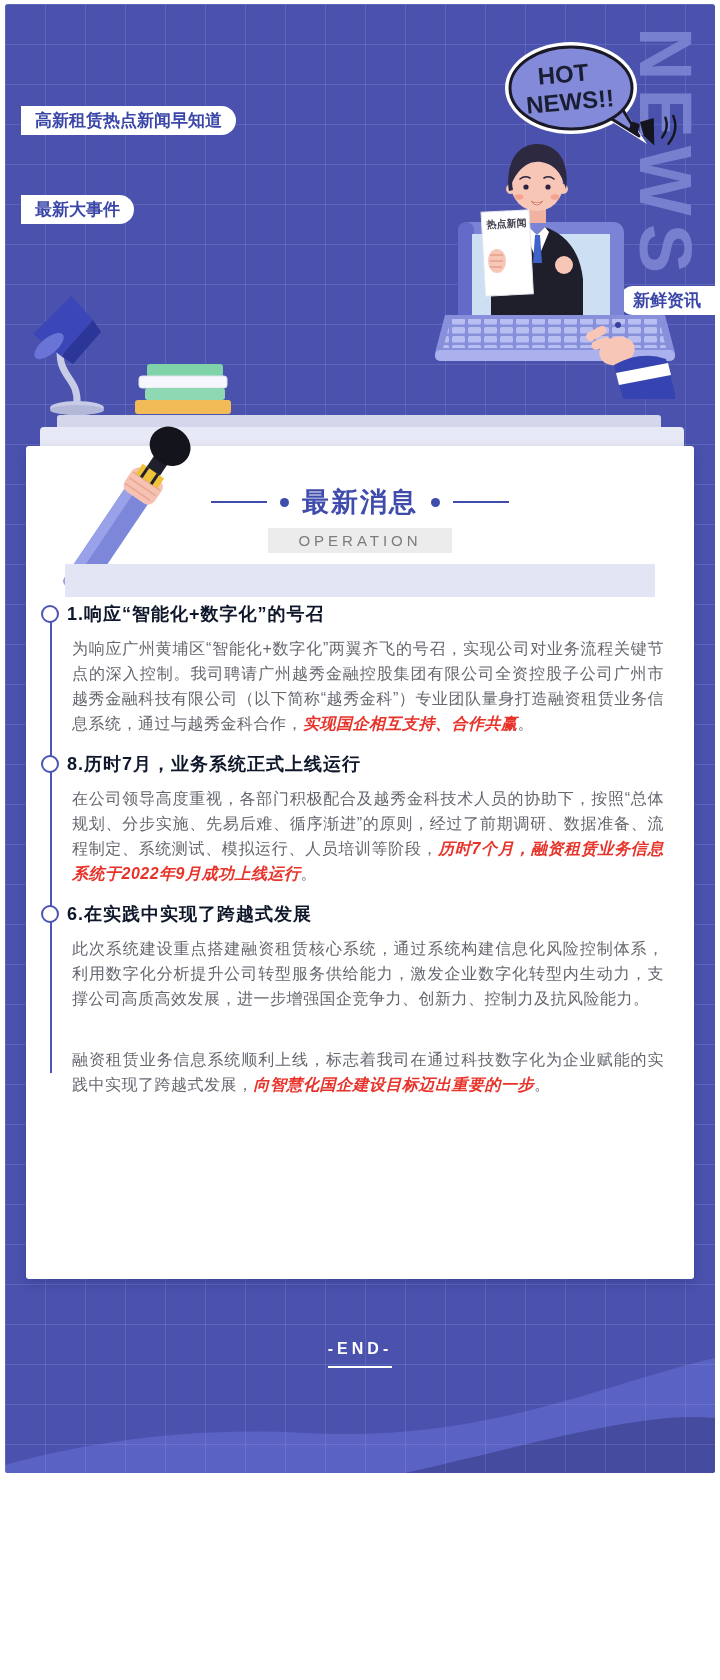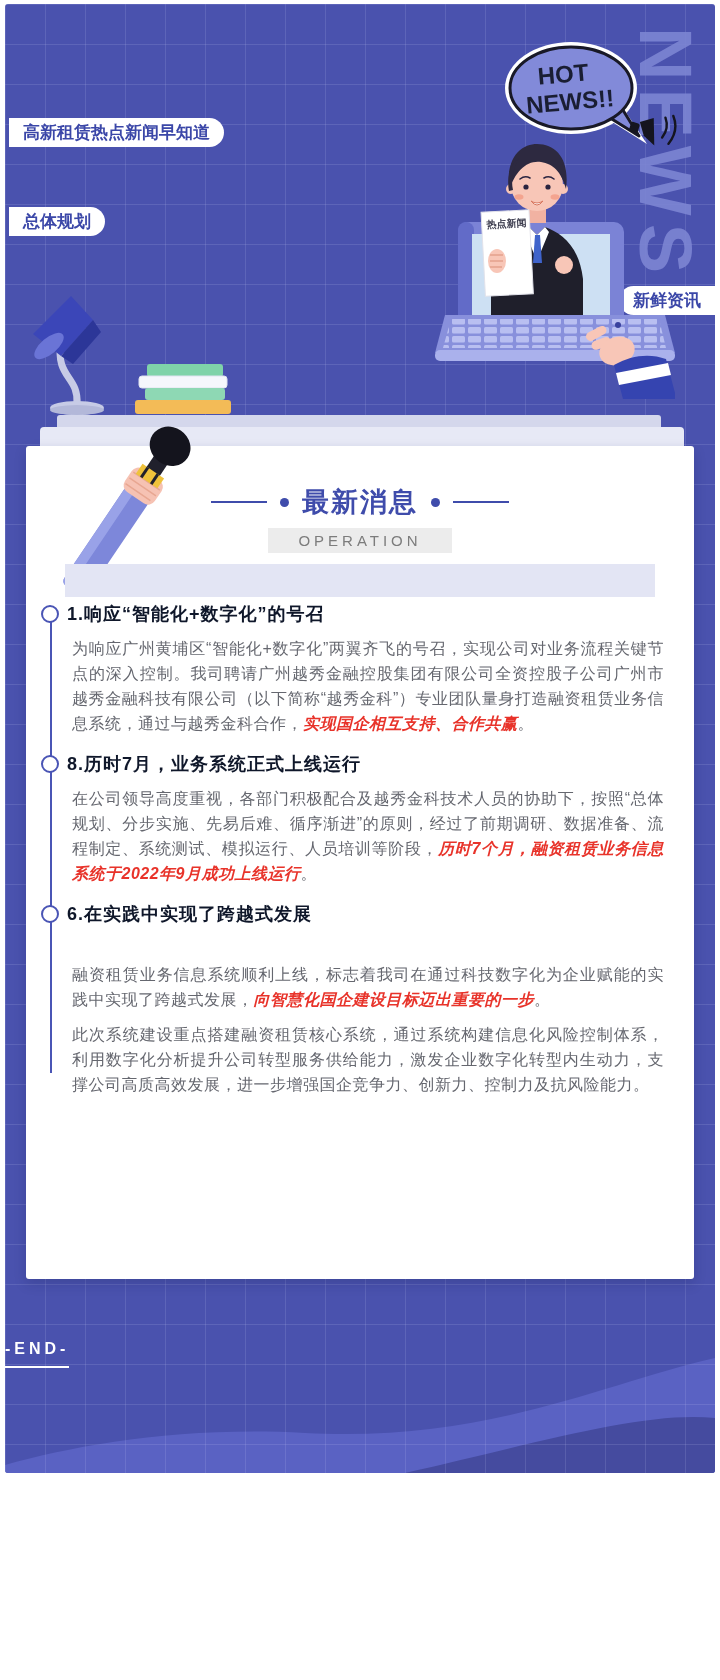--- a/index.html
+++ b/index.html
@@ -13,21 +13,21 @@
   .waves { position:absolute; left:0; bottom:0; width:710px; height:150px; }
   .grid-overlay { position:absolute; inset:0; pointer-events:none;
       background-image:
         linear-gradient(rgba(193,198,240,0.16) 1px, transparent 1px),
         linear-gradient(90deg, rgba(193,198,240,0.16) 1px, transparent 1px);
       background-size:40px 40px; }
 
   
   .badge { position:absolute; height:29px; line-height:29px; background:#ffffff;
            color:#3b47a8; font-weight:bold; font-size:17px; padding:0 14px; white-space:nowrap; }
-  .badge-left  { left:4px; border-radius:0 15px 15px 0;margin-top:12px; }
+  .badge-left  { left:16px; border-radius:0 15px 15px 0; }
   .badge-right { right:0; border-radius:15px 0 0 15px;margin-top:12px; }
   .badge-1 { top:102px; }
   .badge-2 { top:191px; }
   .badge-3 { top:270px; }
 
   
   .news-watermark { position:absolute; left:510px; top:108px; width:300px; height:84px;
       transform:rotate(90deg); text-align:center; font-size:74px; font-weight:bold;
       letter-spacing:8px; color:#7d85d3; opacity:.9; line-height:84px; }
 
@@ -66,21 +66,21 @@
            font-weight:bold; margin:16px 0 0 -5px; letter-spacing:1px; }
   .sec-h:first-of-type { margin-top:5px; }
   .sec-h::before { content:""; position:absolute; left:-26px; top:3px; width:14px; height:14px;
            border:2px solid #4a55b5; border-radius:50%; background:#ffffff; }
   .body-p { font-size:16px; line-height:25px; color:#65676f; text-align:justify;
             margin:10px 0 0; letter-spacing:0.5px; }
   .body-p.gap-top { margin-top:36px; }
   .red-em { color:#e8332a; font-weight:bold; font-style:italic; }
 
   
-  .end-row { position:absolute; left:0; width:710px; top:1336px; }
+  .end-row { position:absolute; left:0; width:710px; top:1336px; text-align:center; }
   .end-label { display:inline-block; color:#ffffff; font-weight:bold; font-size:16px;
                letter-spacing:4px; padding-bottom:8px; border-bottom:2px solid #ffffff; }
 </style>
 </head>
 <body>
 
 <div class="page">
   <div class="poster">
 
     <svg class="waves" viewBox="0 0 710 150">
@@ -105,21 +105,21 @@
         <g transform="rotate(18 148 96)">
           <rect x="132" y="90" width="9" height="10" rx="2" fill="#15151f"></rect>
           <path d="M140,88 l12,-8 9,26 -13,-6 z" fill="#15151f"></path>
           <path d="M163,76 q7,9 3,20" stroke="#15151f" fill="none" stroke-width="2.4" stroke-linecap="round"></path>
           <path d="M170,72 q10,12 4,28" stroke="#15151f" fill="none" stroke-width="2.4" stroke-linecap="round"></path>
         </g>
       </g>
     </svg>
 
     <div class="badge badge-left badge-1">高新租赁热点新闻早知道</div>
-    <div class="badge badge-left badge-2">总体规划</div>
+    <div class="badge badge-left badge-2">最新大事件</div>
     <div class="badge badge-right badge-3">新鲜资讯</div>
 
     <svg class="anchor-svg" viewBox="0 0 240 280">
       <defs>
         <pattern id="keys" width="16" height="9" patternUnits="userSpaceOnUse">
           <rect x="1" y="1" width="13" height="6.5" rx="1.5" fill="#b9bff1"></rect>
         </pattern>
       </defs>
 
       <rect x="23" y="103" width="166" height="112" rx="10" fill="#7b83d6"></rect>
@@ -224,22 +224,22 @@
       <div class="sections">
         <div class="timeline"></div>
 
         <h3 class="sec-h">1.响应“智能化+数字化”的号召</h3>
         <p class="body-p"><span>为响应广州黄埔区“智能化+数字化”两翼齐飞的号召，实现公司对业务流程关键节点的深入控制。我司聘请广州越秀金融控股集团有限公司全资控股子公司广州市越秀金融科技有限公司（以下简称“越秀金科”）专业团队量身打造融资租赁业务信息系统，通过与越秀金科合作，</span><em class="red-em">实现国企相互支持、合作共赢</em><span>。</span></p>
 
         <h3 class="sec-h">8.历时7月，业务系统正式上线运行</h3>
         <p class="body-p"><span>在公司领导高度重视，各部门积极配合及越秀金科技术人员的协助下，按照“总体规划、分步实施、先易后难、循序渐进”的原则，经过了前期调研、数据准备、流程制定、系统测试、模拟运行、人员培训等阶段，</span><em class="red-em">历时7个月，融资租赁业务信息系统于2022年9月成功上线运行</em><span>。</span></p>
 
         <h3 class="sec-h">6.在实践中实现了跨越式发展</h3>
+        <p class="body-p"><span>此次系统建设重点搭建融资租赁核心系统，通过系统构建信息化风险控制体系，利用数字化分析提升公司转型服务供给能力，激发企业数字化转型内生动力，支撑公司高质高效发展，进一步增强国企竞争力、创新力、控制力及抗风险能力。</span></p>
         <p class="body-p gap-top"><span>融资租赁业务信息系统顺利上线，标志着我司在通过科技数字化为企业赋能的实践中实现了跨越式发展，</span><em class="red-em">向智慧化国企建设目标迈出重要的一步</em><span>。</span></p>
-        <p class="body-p"><span>此次系统建设重点搭建融资租赁核心系统，通过系统构建信息化风险控制体系，利用数字化分析提升公司转型服务供给能力，激发企业数字化转型内生动力，支撑公司高质高效发展，进一步增强国企竞争力、创新力、控制力及抗风险能力。</span></p>
       </div>
     </div>
 
     <div class="end-row">
       <span class="end-label">-END-</span>
     </div>
   </div>
 </div>
 
 </body></html>

